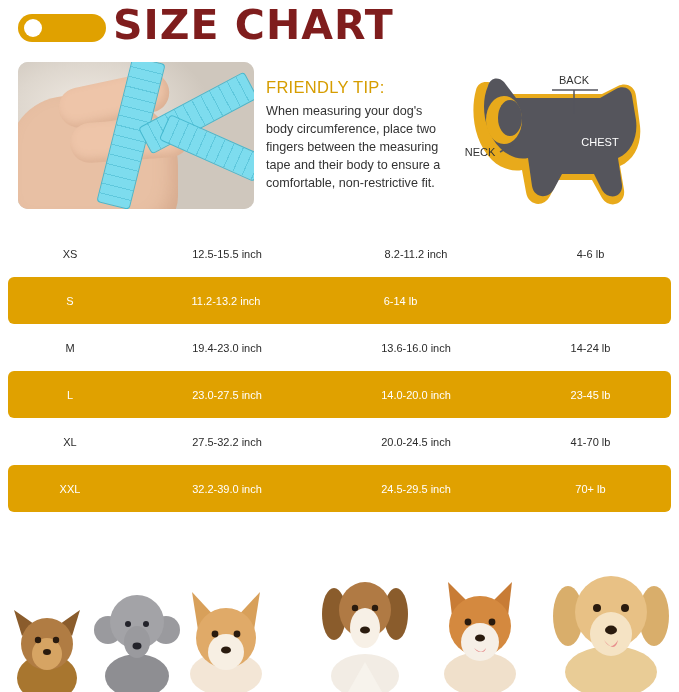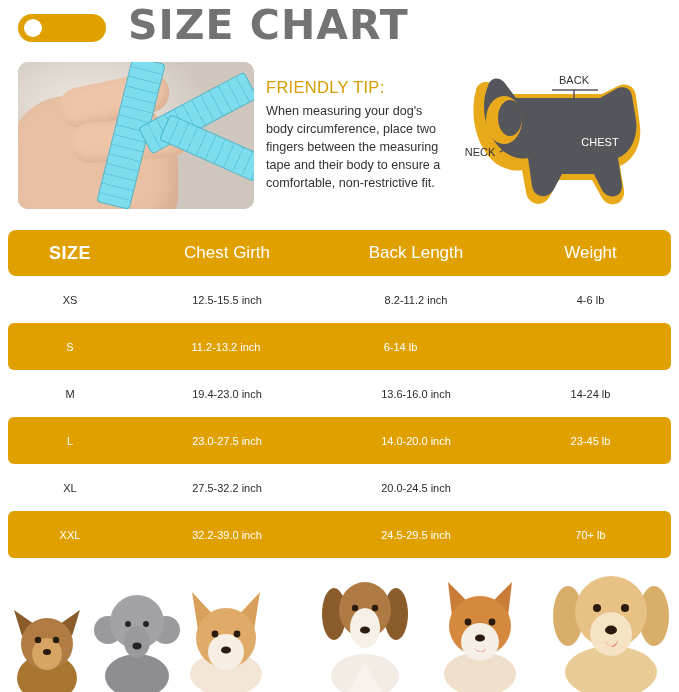--- a/index.html
+++ b/index.html
@@ -32,26 +32,26 @@
     position: relative;
   }
   .header-pill .knob {
     position: absolute;
     left: 6px; top: 5px;
     width: 18px; height: 18px;
     border-radius: 50%;
     background: #ffffff;
   }
   .header-title {
-    margin-left: 22px;
+    margin-left: 7px;
     font-family: "DejaVu Sans", sans-serif;
     font-weight: bold;
     font-size: 41px;
     letter-spacing: 1px;
-    color: #737373;
+    color: #7f1d1d;
     line-height: 1;
     padding-bottom: 4px;
   }
 
   
   .info-row {
     position: absolute;
     left: 0; top: 56px;
     width: 679px; height: 168px;
   }
@@ -231,26 +231,20 @@
         <line x1="100" y1="34" x2="146" y2="34" stroke="#55555c" stroke-width="1.5"></line>
         <line x1="62" y1="88" x2="48" y2="96" stroke="#55555c" stroke-width="1.5"></line>
         <text x="122" y="28" font-size="11" fill="#333" text-anchor="middle" font-family="Liberation Sans, sans-serif">BACK</text>
         <text x="28" y="100" font-size="11" fill="#333" text-anchor="middle" font-family="Liberation Sans, sans-serif">NECK</text>
         <text x="148" y="90" font-size="11" fill="#ffffff" text-anchor="middle" font-family="Liberation Sans, sans-serif">CHEST</text>
       </svg>
     </div>
   </div>
 
   <div class="table">
-    <div class="row head">
-      <div class="cell c0">SIZE</div>
-      <div class="cell c1">Chest Girth</div>
-      <div class="cell c2">Back Length</div>
-      <div class="cell c3">Weight</div>
-    </div>
 
     <div class="row">
       <div class="cell c0">XS</div>
       <div class="cell c1">12.5-15.5 inch</div>
       <div class="cell c2">8.2-11.2 inch</div>
       <div class="cell c3">4-6 lb</div>
     </div>
 
     <div class="row alt">
       <div class="cell c0">S</div>
@@ -269,20 +263,21 @@
       <div class="cell c0">L</div>
       <div class="cell c1">23.0-27.5 inch</div>
       <div class="cell c2">14.0-20.0 inch</div>
       <div class="cell c3">23-45 lb</div>
     </div>
 
     <div class="row">
       <div class="cell c0">XL</div>
       <div class="cell c1">27.5-32.2 inch</div>
       <div class="cell c2">20.0-24.5 inch</div>
+      <div class="cell c3">41-70 lb</div>
     </div>
 
     <div class="row alt">
       <div class="cell c0">XXL</div>
       <div class="cell c1">32.2-39.0 inch</div>
       <div class="cell c2">24.5-29.5 inch</div>
       <div class="cell c3">70+ lb</div>
     </div>
   </div>
 

